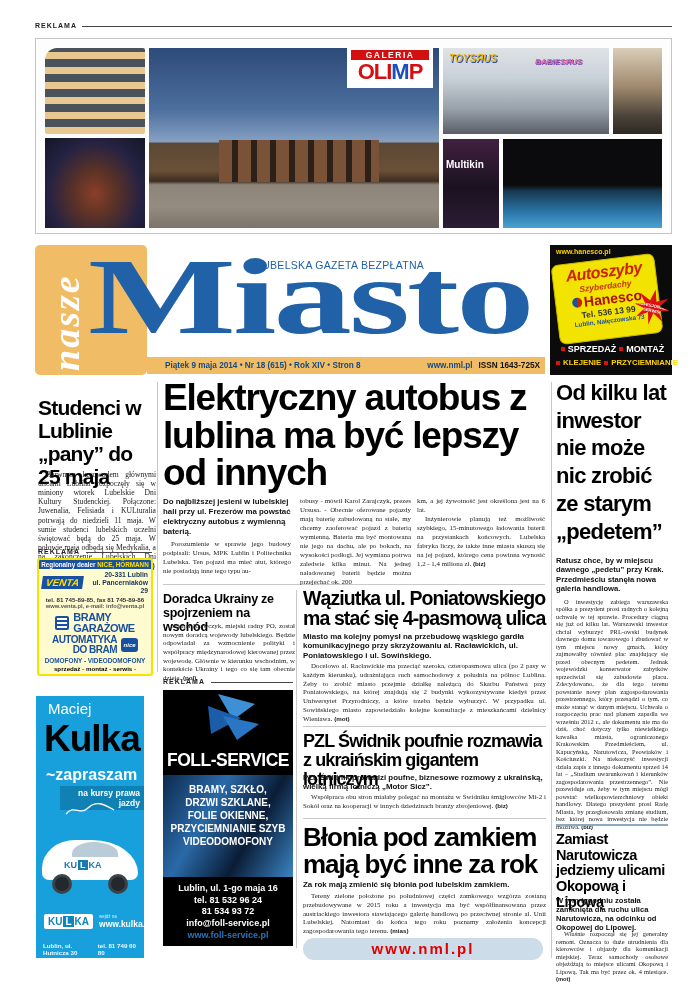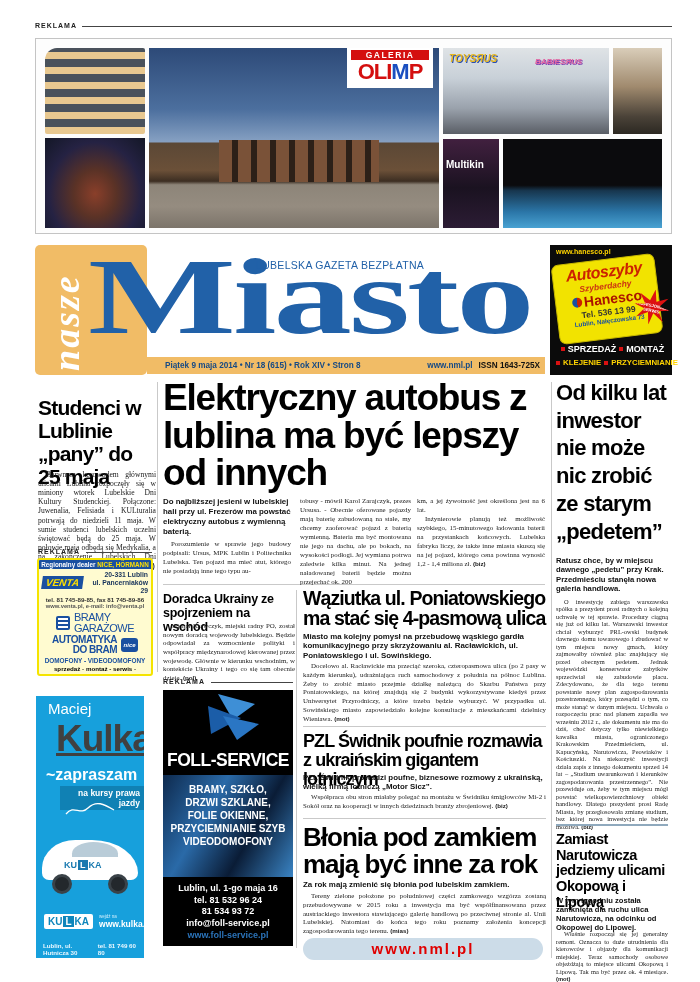--- a/index.html
+++ b/index.html
@@ -129,39 +129,39 @@
         <span style="display:block;">20-331 Lublin</span>
         <span style="display:block;">ul. Pancerniaków 29</span>
       </span>
     </div>
     <div style="text-align:center; font-weight:bold; font-size:6.2px; color:#333; margin-top:2px;">tel. 81 745-89-85, fax 81 745-89-86</div>
     <div style="text-align:center; font-weight:bold; font-size:5.8px; color:#555;">www.venta.pl, e-mail: info@venta.pl</div>
     <div class="flexrow" style="justify-content:center; gap:4px; margin-top:3px;">
       <span style="width:14px; height:14px; background:#1a50a0; border-radius:2px; padding:2px; display:inline-block;">
           <span style="display:block; width:10px; height:10px; background:repeating-linear-gradient(180deg,#fff 0 2px,#1a50a0 2px 4px);"></span>
         </span>
-      <span style="color:#1a50a0; font-weight:normal; font-size:11px; line-height:0.95; letter-spacing:-0.5px;">
+      <span style="color:#1a50a0; font-weight:bold; font-size:11px; line-height:0.95; letter-spacing:-0.5px;">
         <span style="display:block;">BRAMY</span>
         <span style="display:block;">GARAŻOWE</span>
       </span>
     </div>
     <div class="flexrow" style="justify-content:center; gap:4px; margin-top:2px;">
       <span style="color:#1a50a0; font-weight:bold; font-size:10px; line-height:0.95; letter-spacing:-0.5px; text-align:right;">
         <span style="display:block;">AUTOMATYKA</span>
         <span style="display:block;">DO BRAM</span>
       </span>
       <span style="width:17px; height:14px; background:#1a50a0; border-radius:3px; color:#fff; font-weight:bold; font-style:italic; font-size:6px; text-align:center; line-height:14px;">nice</span>
     </div>
     <div style="text-align:center; font-weight:bold; font-size:6.4px; color:#1a50a0; margin-top:3px;">DOMOFONY - VIDEODOMOFONY</div>
     <div style="text-align:center; font-weight:bold; font-size:6.2px; color:#000; margin-top:1px;">sprzedaż - montaż - serwis - doradztwo</div>
   </div>
 
   <div class="abs" style="left:36px; top:696px; width:108px; height:262px; background:#17a0dc; overflow:hidden;">
     <div class="abs" style="left:12px; top:4px; color:#fff; font-weight:normal; font-size:15px;">Maciej</div>
-    <div class="abs" style="left:20px; top:22px; color:#404040; font-weight:bold; font-size:37px; letter-spacing:-1px;text-decoration:underline;">Kulka</div>
+    <div class="abs" style="left:8px; top:22px; color:#000000; font-weight:bold; font-size:37px; letter-spacing:-1px;">Kulka</div>
     <div class="abs" style="left:10px; top:70px; color:#fff; font-weight:bold; font-size:16px;">~zapraszam</div>
     <div class="abs" style="left:24px; top:90px; right:0; background:rgba(0,60,90,0.30); color:#fff; font-weight:bold; font-size:8.5px; padding:2px 4px; text-align:right;">na kursy prawa jazdy</div>
     <svg class="abs" style="left:28px; top:106px;" width="52" height="16" viewBox="0 0 52 16">
         <path d="M2 12 C 10 2, 16 14, 24 6 S 40 2, 50 8" stroke="#fff" stroke-width="1.3" fill="none"></path>
       </svg>
     <div class="abs" style="left:2px; top:126px; width:104px; height:86px;">
       <div class="abs" style="left:4px; top:18px; width:96px; height:40px; background:#fff; border-radius:40% 55% 8px 8px / 80% 95% 8px 8px;"></div>
       <div class="abs" style="left:34px; top:20px; width:46px; height:15px; background:#b9ccd8; border-radius:60% 70% 0 0 / 100% 100% 0 0;"></div>
       <div class="abs flexrow" style="left:26px; top:38px; gap:1px;">
         <span style="color:#1a7ab0; font-weight:bold; font-size:9px;">KU</span>

